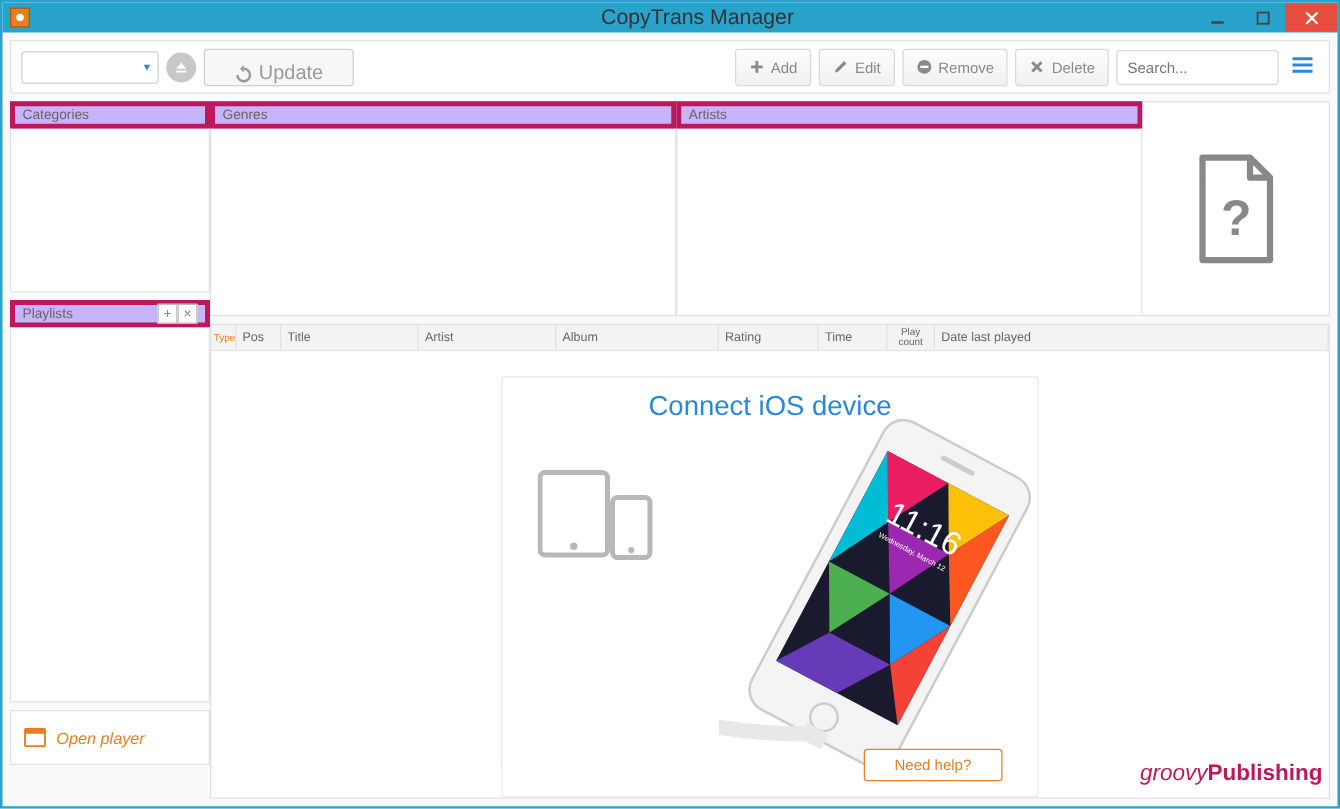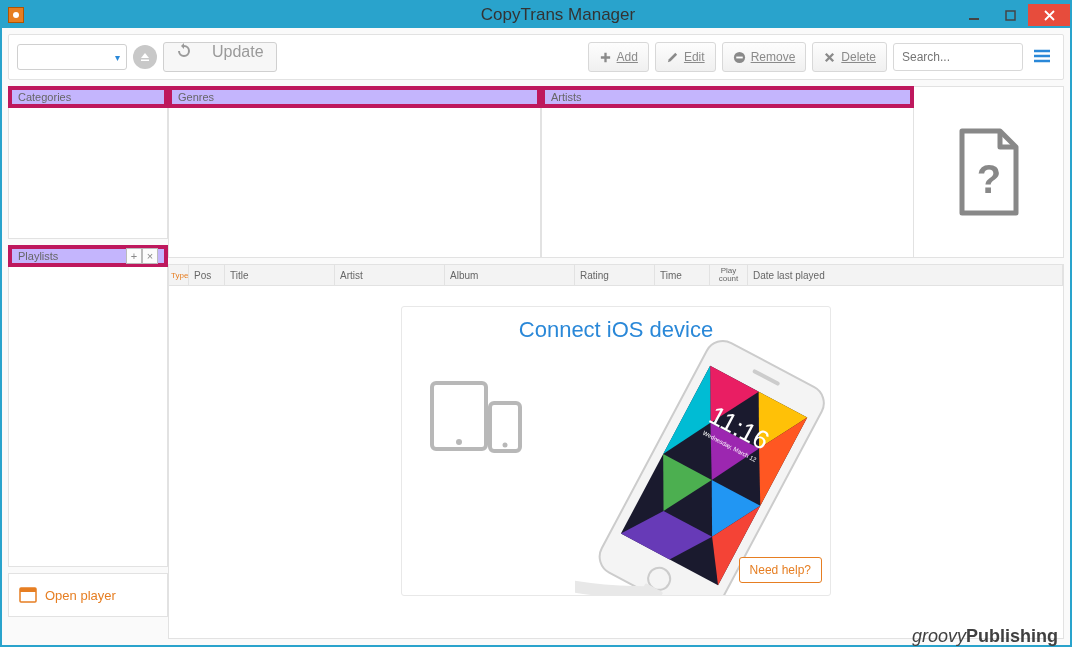--- a/index.html
+++ b/index.html
@@ -9,23 +9,23 @@
 .titlebar .app-icon{width:16px;height:16px;margin:0 6px;background:#e67e22;border:1px solid #b35400;display:flex;align-items:center;justify-content:center;font-size:9px;}
 .titlebar .title{position:absolute;left:50%;transform:translateX(-50%);color:#333;font-size:17px;margin-left:22px;}
 .win-controls{margin-left:auto;display:flex;}
 .win-btn{width:36px;height:22px;display:flex;align-items:center;justify-content:center;font-size:12px;color:#555;}
 .win-btn.close{background:#e74c3c;color:#fff;width:42px;}
 .win-btn.min,.win-btn.max{background:transparent;}
 .toolbar{height:46px;background:#fff;border:1px solid #e2e2e2;margin:6px;border-radius:2px;display:flex;align-items:center;padding:0 8px;gap:6px;}
 .device-select{width:110px;height:26px;border:1px solid #d0d0d0;border-radius:3px;background:#fff;display:flex;align-items:center;justify-content:flex-end;padding-right:6px;}
 .chev{color:#2a88d8;font-size:10px;}
 .circ-btn{width:24px;height:24px;border-radius:50%;background:#c8c8c8;color:#fff;display:flex;align-items:center;justify-content:center;font-size:12px;}
-.update-btn{height:30px;padding:0 12px;border:1px solid #d0d0d0;border-radius:3px;color:#9a9a9a;display:flex;align-items:flex-start;gap:20px;background:#f7f7f7;}
+.update-btn{height:30px;padding:0 23px;border:1px solid #d0d0d0;border-radius:3px;color:#9a9a9a;display:flex;align-items:flex-end;gap:4px;background:#f7f7f7;}
 .spacer{flex:1;}
-.tbtn{height:30px;padding:0 10px;border:1px solid #d8d8d8;border-radius:3px;background:linear-gradient(#fdfdfd,#f0f0f0);color:#8a8a8a;font-size:12px;display:flex;align-items:center;gap:5px;text-decoration:underline;}
+.tbtn{height:30px;padding:0 10px;border:1px solid #d8d8d8;border-radius:3px;background:linear-gradient(#fdfdfd,#f0f0f0);color:#8a8a8a;font-size:12px;display:flex;align-items:center;gap:5px;}
 .tbtn svg,.tbtn .ic{width:13px;height:13px;}
 .search{width:130px;height:28px;border:1px solid #d8d8d8;border-radius:3px;background:#fff;display:flex;align-items:center;padding:0 8px;color:#9a9a9a;font-size:12px;}
 .search input{border:none;outline:none;flex:1;font-size:12px;background:transparent;color:#333;}
 .hamburger{color:#2a88d8;font-size:18px;padding:0 4px;}
 .main{display:flex;flex:1;margin:0 6px 6px 6px;gap:0;}
 .col-left{width:160px;display:flex;flex-direction:column;}
 .col-right{flex:1;display:flex;flex-direction:column;}
 .panel-head{height:22px;background:#c4b5fd;border:4px solid #be185d;font-size:11px;color:#666;display:flex;align-items:center;padding:0 6px;}
 .panel-body{border:1px solid #e2e2e2;border-top:none;background:#fff;}
 .categories .panel-body{height:131px;}
@@ -44,27 +44,27 @@
 .gh.type{width:20px;color:#e67e22;font-size:8px;padding:0 2px;}
 .gh.pos{width:36px;}
 .gh.title{width:110px;}
 .gh.artist{width:110px;}
 .gh.album{width:130px;}
 .gh.rating{width:80px;}
 .gh.time{width:55px;}
 .gh.playcount{width:38px;font-size:8px;line-height:1;text-align:center;justify-content:center;}
 .gh.date{flex:1;}
 .grid-body{flex:1;border:1px solid #e2e2e2;border-top:none;background:#fff;display:flex;align-items:flex-start;justify-content:center;padding-top:20px;position:relative;}
-.connect-box{width:430px;height:290px;border:1px solid #e8e8e8;border-radius:3px;background:#fff;position:relative;overflow:hidden;}
+.connect-box{width:430px;height:337px;border:1px solid #e8e8e8;border-radius:3px;background:#fff;position:relative;overflow:hidden;}
 .connect-title{text-align:center;font-size:22px;color:#2a88d8;font-weight:400;margin-top:10px;}
 .devices-gray{position:absolute;left:28px;top:70px;}
-.help-btn{position:absolute;right:8px;bottom:12px;border:1px solid #e67e22;color:#e67e22;font-size:12px;padding:5px 10px;border-radius:3px;background:#fff;}
+.help-btn{position:absolute;right:28px;bottom:12px;border:1px solid #e67e22;color:#e67e22;font-size:12px;padding:5px 24px;border-radius:3px;background:#fff;}
 .iphone{position:absolute;right:5px;top:30px;width:250px;height:330px;}
-.open-player{margin-top:6px;height:44px;border:1px solid #e2e2e2;background:#fff;display:flex;align-items:center;padding:0 10px;gap:8px;color:#e67e22;font-size:13px;}
-.footer-brand{position:absolute;right:14px;bottom:0;font-size:18px;color:#404040;font-style:italic;}
+.open-player{margin-top:6px;height:44px;border:1px solid #e2e2e2;background:#fff;display:flex;align-items:center;padding:0 10px;gap:8px;color:#e67e22;font-size:13px;font-style:italic;}
+.footer-brand{position:absolute;right:14px;bottom:18px;font-size:18px;color:#be185d;font-style:italic;}
 .footer-brand b{font-style:normal;font-weight:600;}
 </style>
 </head>
 <body>
 
 <div class="window">
 
   <div class="titlebar">
     <div class="app-icon">
       <svg width="10" height="10" viewBox="0 0 10 10">

